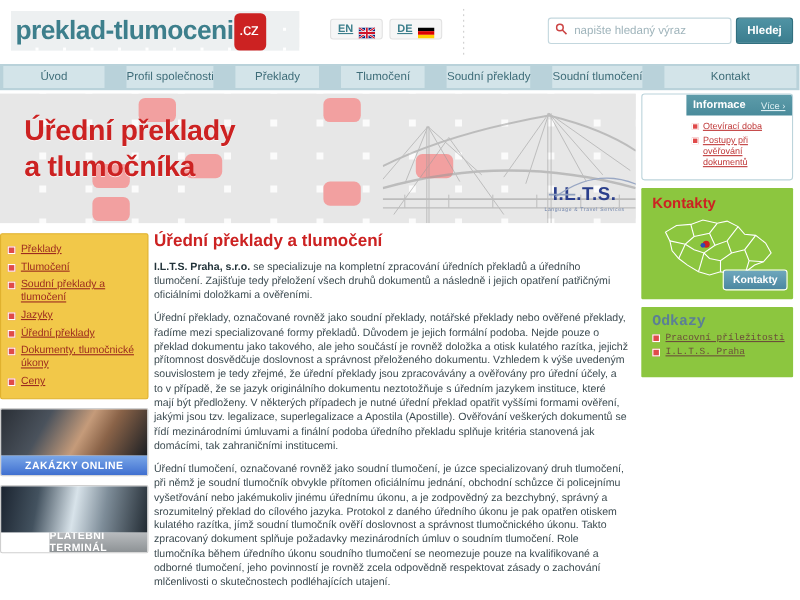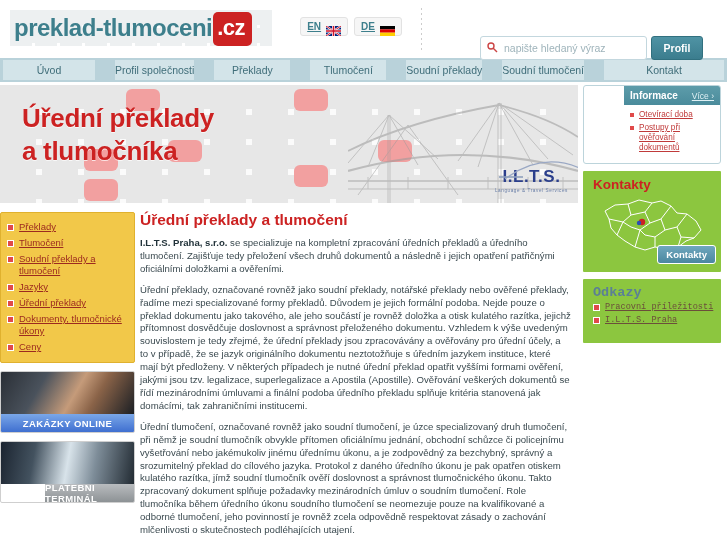--- a/index.html
+++ b/index.html
@@ -37,21 +37,21 @@
     font-size: 24px; font-weight: bold;
     color: #3d7f8c; letter-spacing: -0.5px;
     line-height: 36px;
     padding-left: 4px;
   }
   .logo-cz {
     position: relative;
     display: inline-block;
     background: #cc2222;
     color: #ffffff;
-    font-size: 22px; font-weight: bold;
+    font-size: 15px; font-weight: normal;
     border-radius: 5px;
     padding: 2px 7px 4px 4px;
     line-height: 28px;
     margin-left: 1px;
     vertical-align: middle;
   }
   .logo-dot { color: #ffffff; }
 
   .lang-box {
     position: absolute; right: 325px; top: 17px;
@@ -71,22 +71,22 @@
   .flag { width: 15px; height: 10px; display:block; }
 
   .divider-dots {
     position: absolute; right: 305px; top: 8px;
     width: 1px; height: 42px;
     background-image: linear-gradient(to bottom, #cccccc 0 2px, transparent 2px 5px);
     background-size: 1px 5px;
   }
 
   .search-wrap {
-    position: absolute; right: 24px; top: 16px;
-    display: flex; align-items: center; gap: 4px; margin-top: 20px;
+    position: absolute; right: 6px; top: 16px;
+    display: flex; align-items: center; gap: 4px;
   }
   .search-field {
     display: flex; align-items: center;
     width: 167px; height: 24px;
     background: #ffffff;
     border: 1px solid #c3d7de;
     border-radius: 3px;
     padding: 0 6px;
   }
   .search-icon { margin-right: 6px; display:block; }
@@ -346,21 +346,21 @@
     <div class="search-wrap">
       <div class="search-field">
         <span class="search-icon">
           <svg width="11" height="11" viewBox="0 0 11 11">
             <circle cx="4" cy="4" r="3" fill="none" stroke="#cc4444" stroke-width="1.4"></circle>
             <line x1="6" y1="6" x2="10" y2="10" stroke="#cc4444" stroke-width="1.4"></line>
           </svg>
         </span>
         <input class="search-input" type="text" placeholder="napište hledaný výraz" style="">
       </div>
-      <button class="search-btn">Profil</button>
+      <button class="search-btn">Hledej</button>
     </div>
   </div>
 
   <div class="nav">
     <div class="nav-item first">Úvod</div>
     <div class="nav-item">Profil společnosti</div>
     <div class="nav-item">Překlady</div>
     <div class="nav-item">Tlumočení</div>
     <div class="nav-item">Soudní překlady</div>
     <div class="nav-item">Soudní tlumočení</div>

